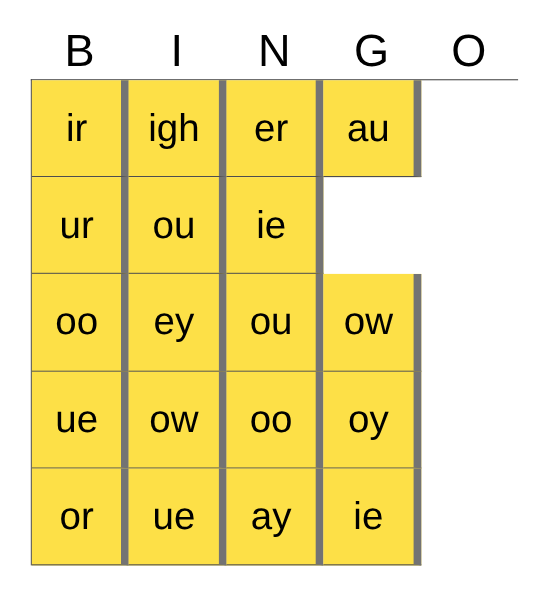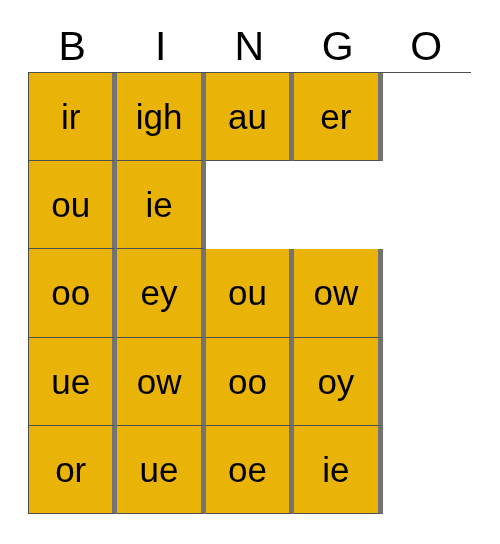--- a/index.html
+++ b/index.html
@@ -43,29 +43,29 @@
     box-sizing: border-box;
   }
   .grid-row {
     display: flex;
     height: 88.2px;
   }
   .grid-cell {
     width: 88.4px;
     height: 88.2px;
     box-sizing: border-box;
-    border-right: 5px solid #737373;
+    border-right: 7px solid #737373;
     border-bottom: 1px solid #4d4d4d;
     display: flex;
     align-items: center;
     justify-content: center;
     font-size: 35px;
     line-height: 1;
     color: #000000;
-    background: #eab308;
+    background: #fde047;
     overflow: hidden;
     white-space: nowrap;
     text-align: right;
   }
 </style>
 </head>
 <body>
 
 <div id="bingo-card">
 
@@ -75,25 +75,26 @@
     <div class="header-cell">N</div>
     <div class="header-cell">G</div>
     <div class="header-cell">O</div>
   </div>
 
   <div id="grid">
 
     <div class="grid-row">
       <div class="grid-cell">ir</div>
       <div class="grid-cell">igh</div>
+      <div class="grid-cell">er</div>
       <div class="grid-cell">au</div>
-      <div class="grid-cell">er</div>
     </div>
 
     <div class="grid-row">
+      <div class="grid-cell">ur</div>
       <div class="grid-cell">ou</div>
       <div class="grid-cell">ie</div>
     </div>
 
     <div class="grid-row">
       <div class="grid-cell">oo</div>
       <div class="grid-cell">ey</div>
       <div class="grid-cell">ou</div>
       <div class="grid-cell">ow</div>
     </div>
@@ -101,18 +102,18 @@
     <div class="grid-row">
       <div class="grid-cell">ue</div>
       <div class="grid-cell">ow</div>
       <div class="grid-cell">oo</div>
       <div class="grid-cell">oy</div>
     </div>
 
     <div class="grid-row">
       <div class="grid-cell">or</div>
       <div class="grid-cell">ue</div>
-      <div class="grid-cell">oe</div>
+      <div class="grid-cell">ay</div>
       <div class="grid-cell">ie</div>
     </div>
 
   </div>
 </div>
 
 </body></html>

